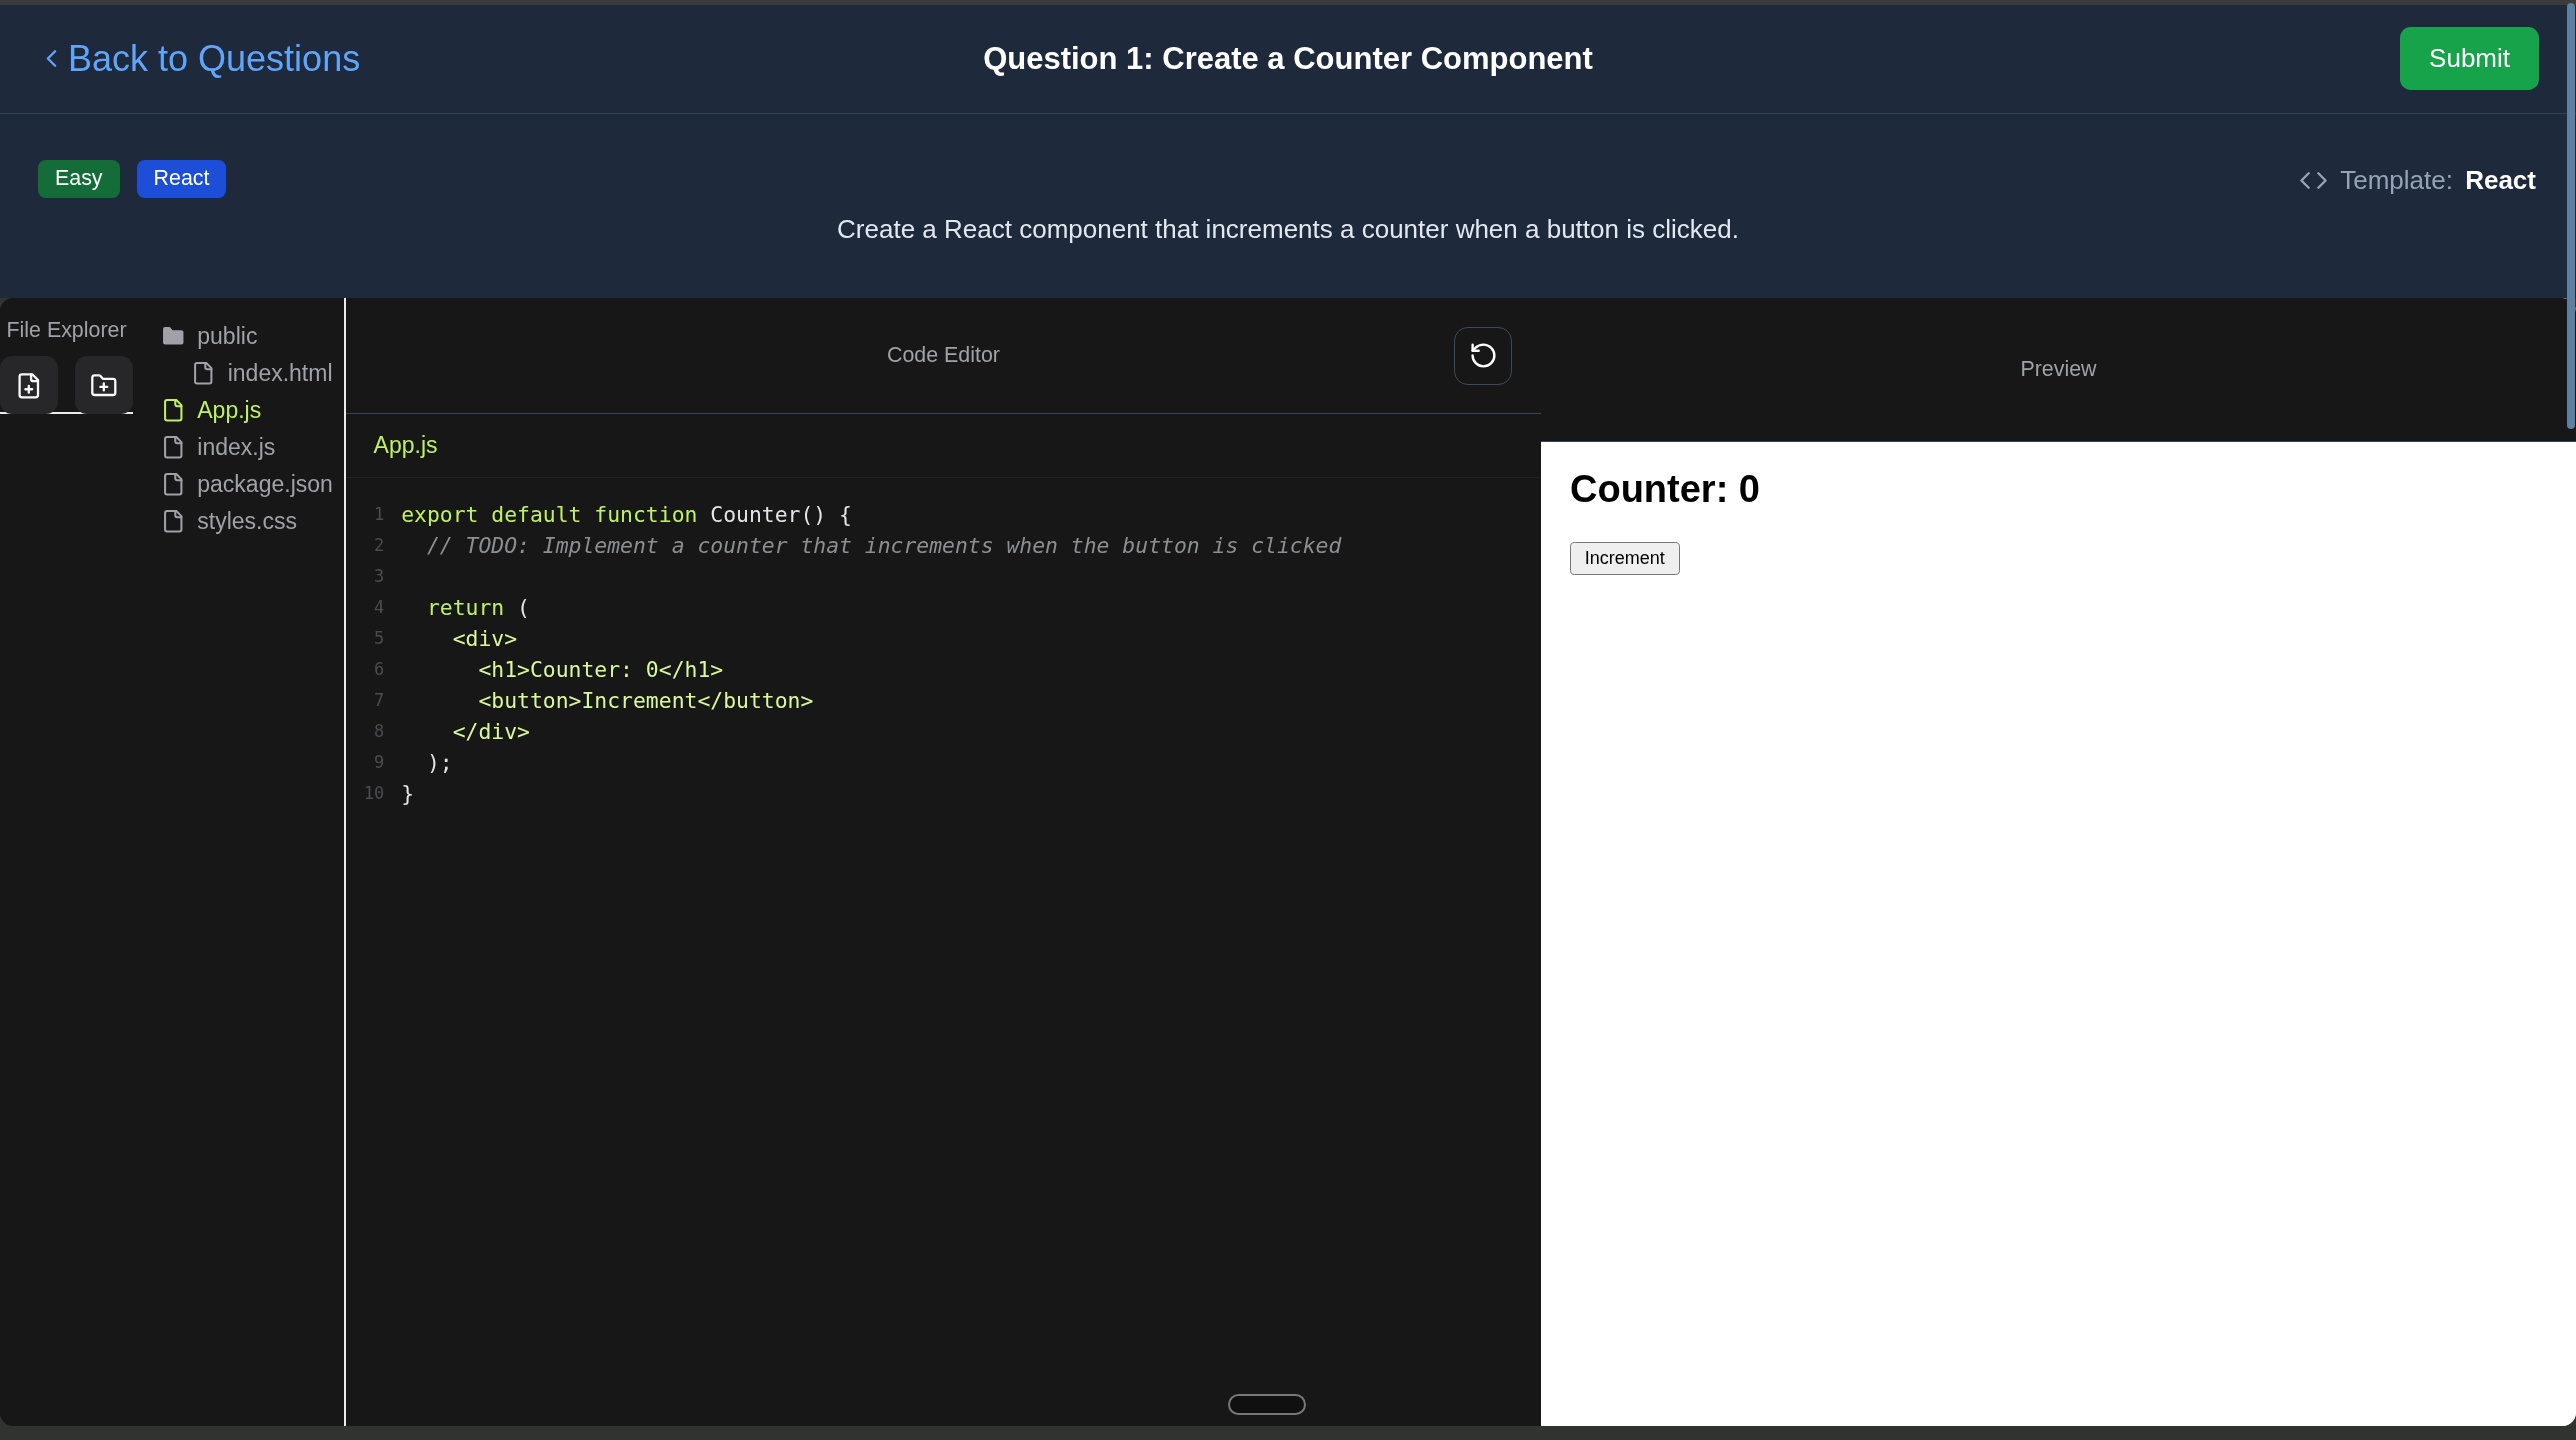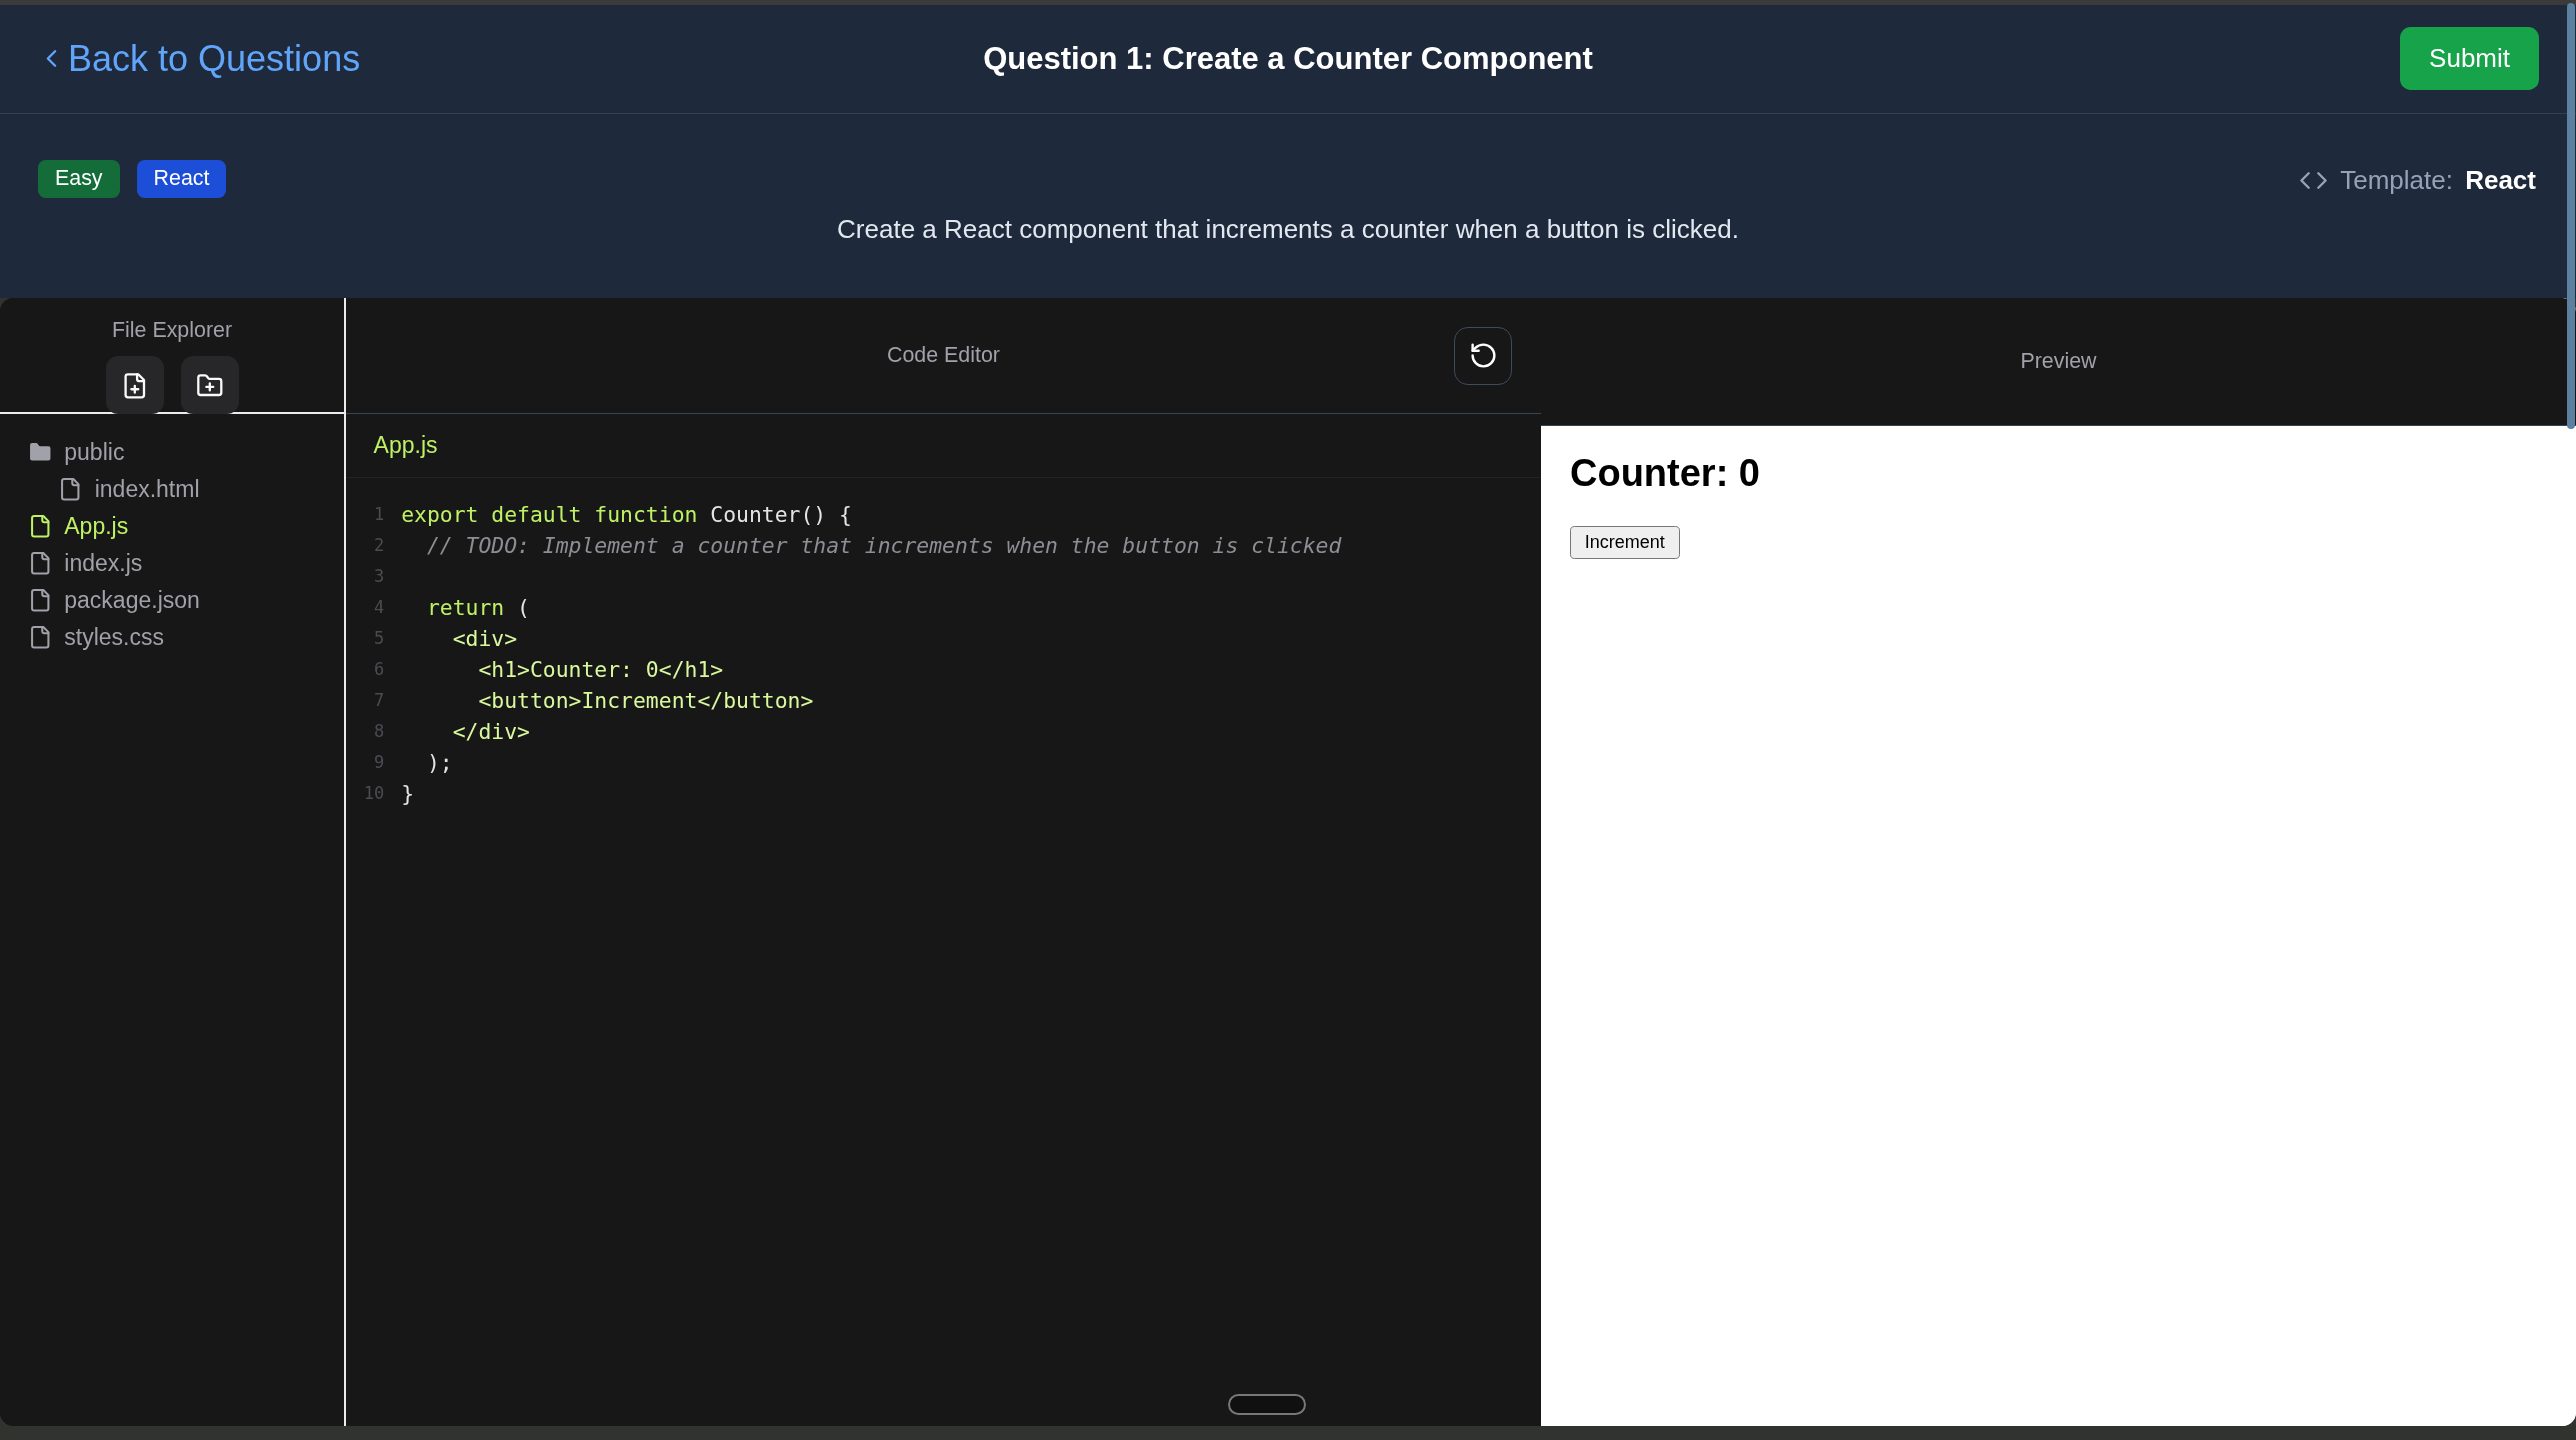--- a/index.html
+++ b/index.html
@@ -54,21 +54,21 @@
 
   
   .main {
     height: 1128px; display: flex; background: #171717;
     border-radius: 13.8px; overflow: hidden; position: relative;
   }
 
   
   .explorer {
     width: 346px; background: #171717; border-right: 2.3px solid #ececec;
-    display: flex; flex-direction: column;
+    display: flex; 
   }
   .explorer-header {
     height: 116px; border-bottom: 2.3px solid #ececec; text-align: center; padding-top: 20px;
   }
   .panel-title { color: #a1a1aa; font-size: 21.4px; font-weight: 500; }
   .explorer-tools { display: flex; justify-content: center; gap: 17px; margin-top: 13.8px; }
   .tool-btn {
     width: 58px; height: 58px; background: #27272a; border: none; border-radius: 12.2px;
     display: flex; align-items: center; justify-content: center; cursor: pointer;
   }
@@ -112,21 +112,21 @@
   .tok-plain { color: #e4e4e7; }
   .tok-comment { color: #8d8d94; font-style: italic; }
   .h-scrollbar {
     position: absolute; bottom: 10.7px; left: 882px; width: 78px; height: 21.4px;
     border: 2.3px solid #787878; border-radius: 10.7px; background: #101010; cursor: pointer;
   }
 
   
   .preview { width: 1035px; display: flex; flex-direction: column; background: #ffffff; }
   .preview-header {
-    height: 128px; background: #171717; border-bottom: 1.5px solid #34455c;
+    height: 144px; background: #171717; border-bottom: 1.5px solid #34455c;
     display: flex; align-items: center; justify-content: center;
     border-top-right-radius: 13.8px;
   }
   .preview-body { flex: 1; background: #ffffff; padding: 26px 29px; }
   .preview-heading { color: #000000; font-size: 38px; font-weight: 700; }
   .increment-btn {
     margin-top: 31px; font-size: 18px; color: #000000; background: #efefef;
     border: 1.5px solid #767676; border-radius: 4.6px; padding: 5.4px 13.8px; cursor: pointer;
     font-family: "Liberation Sans", sans-serif;
   }

